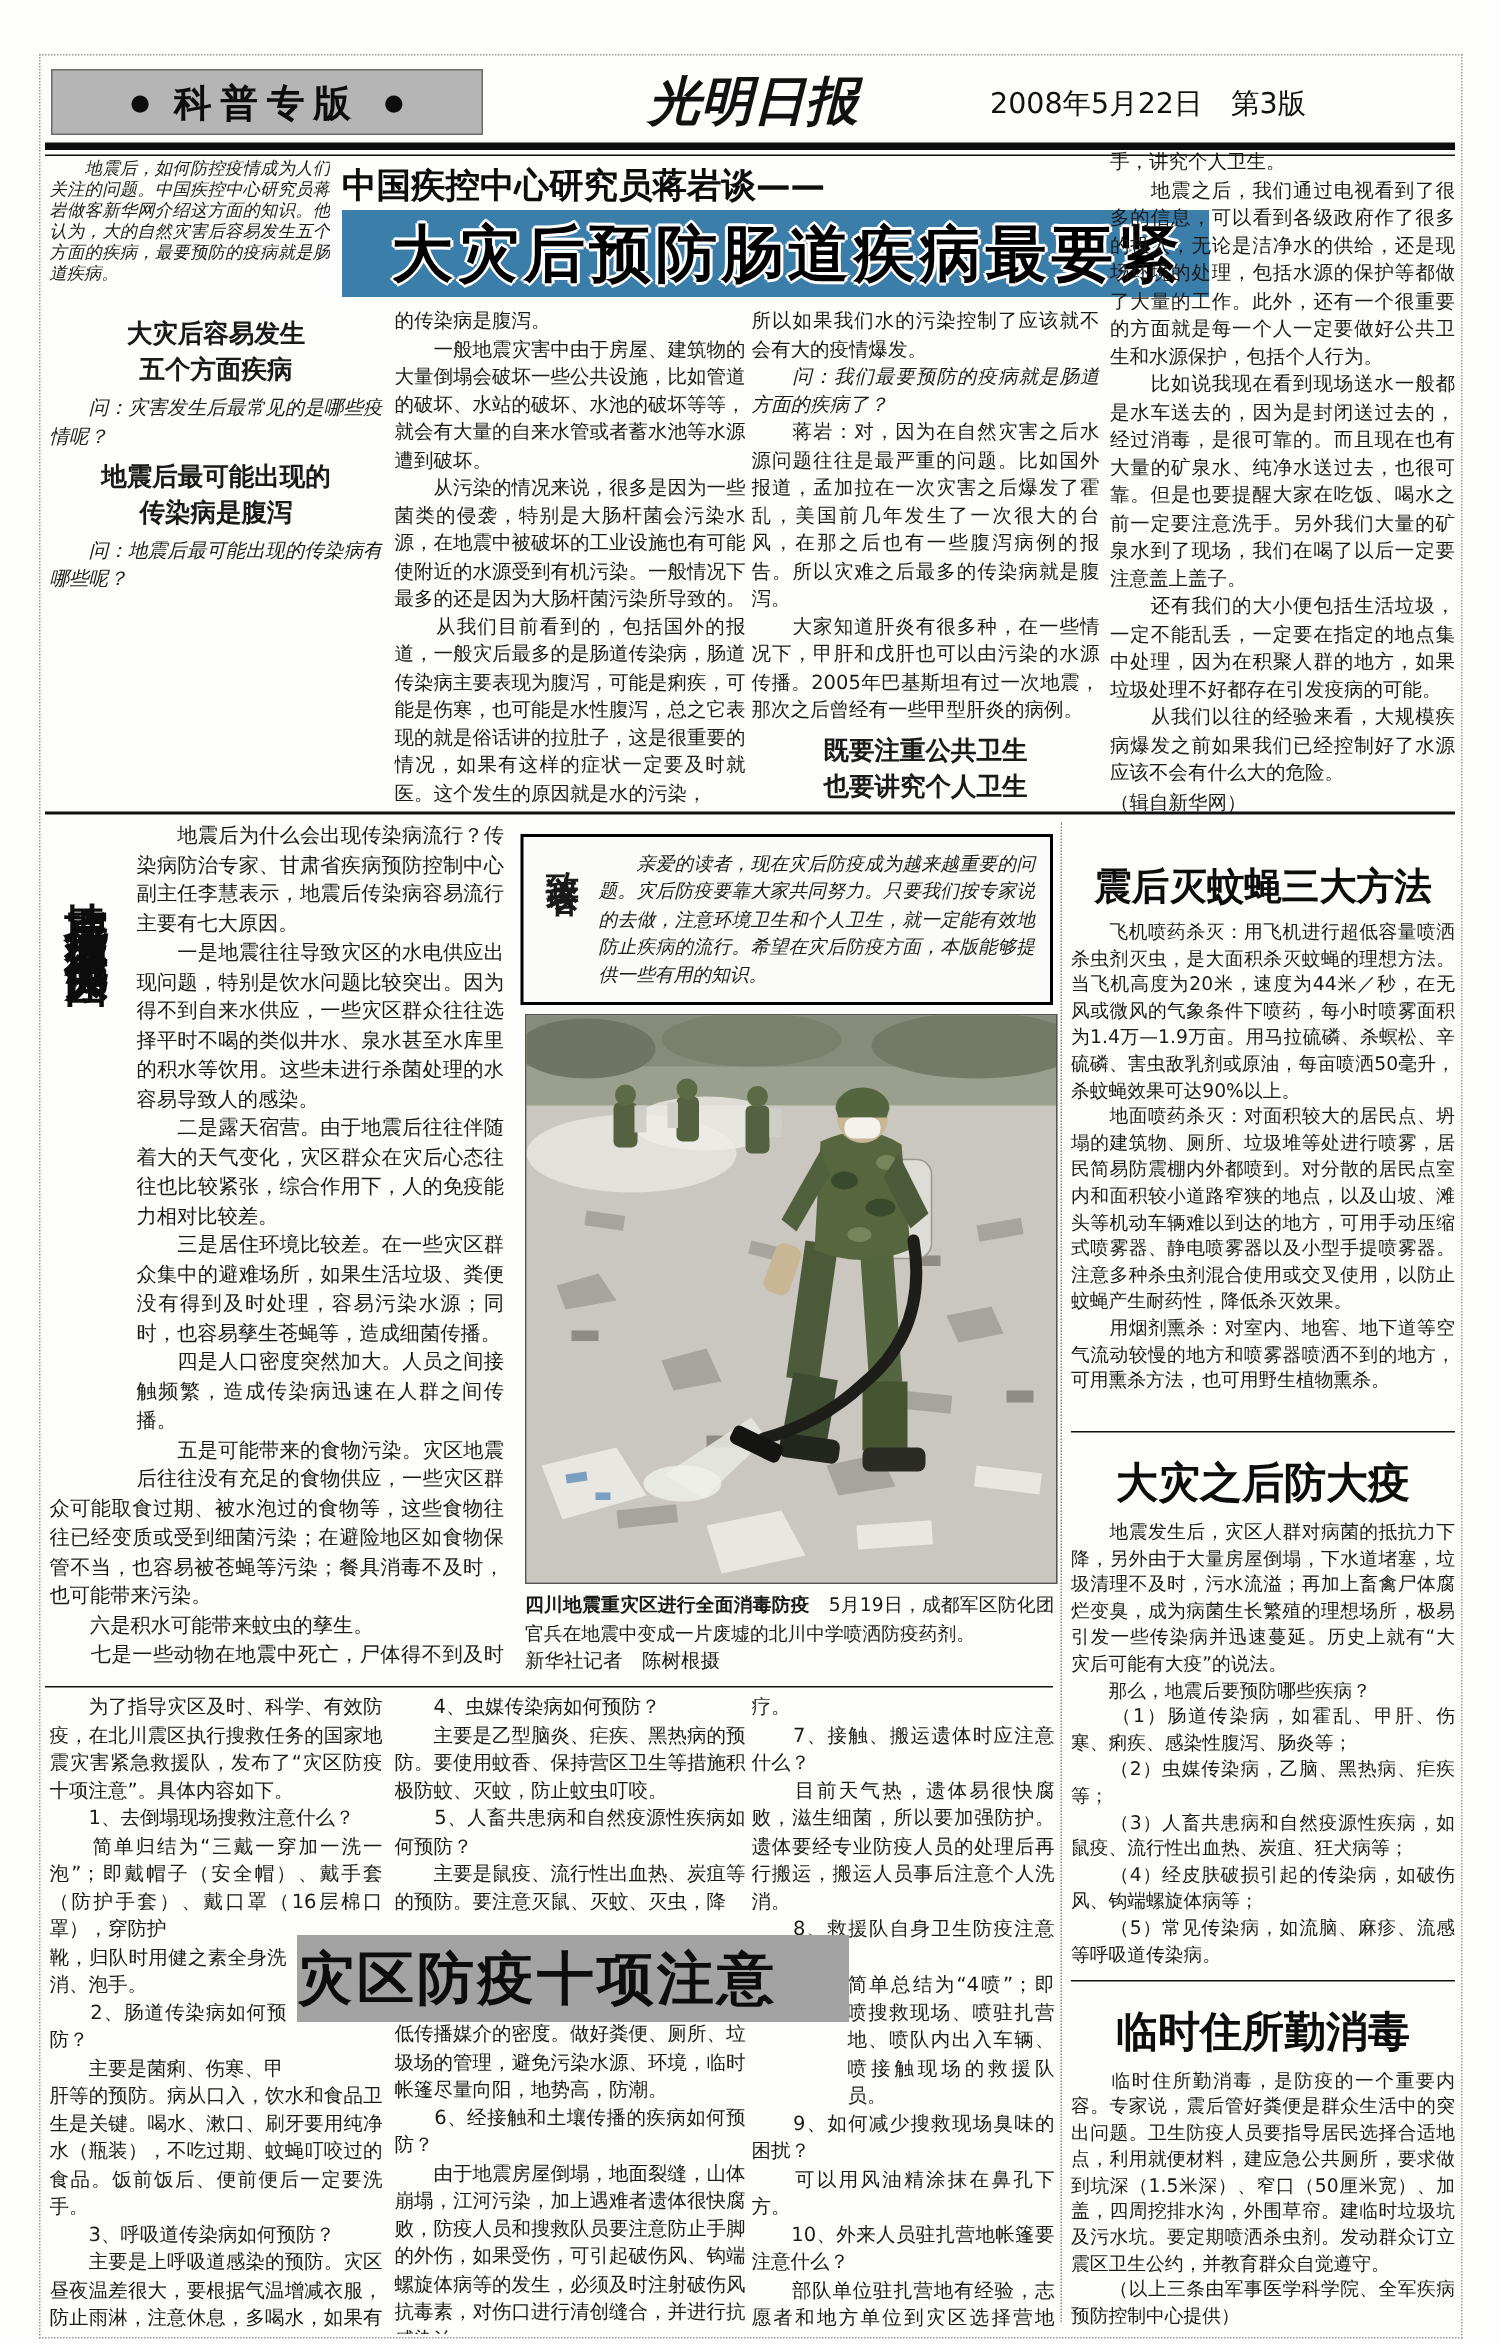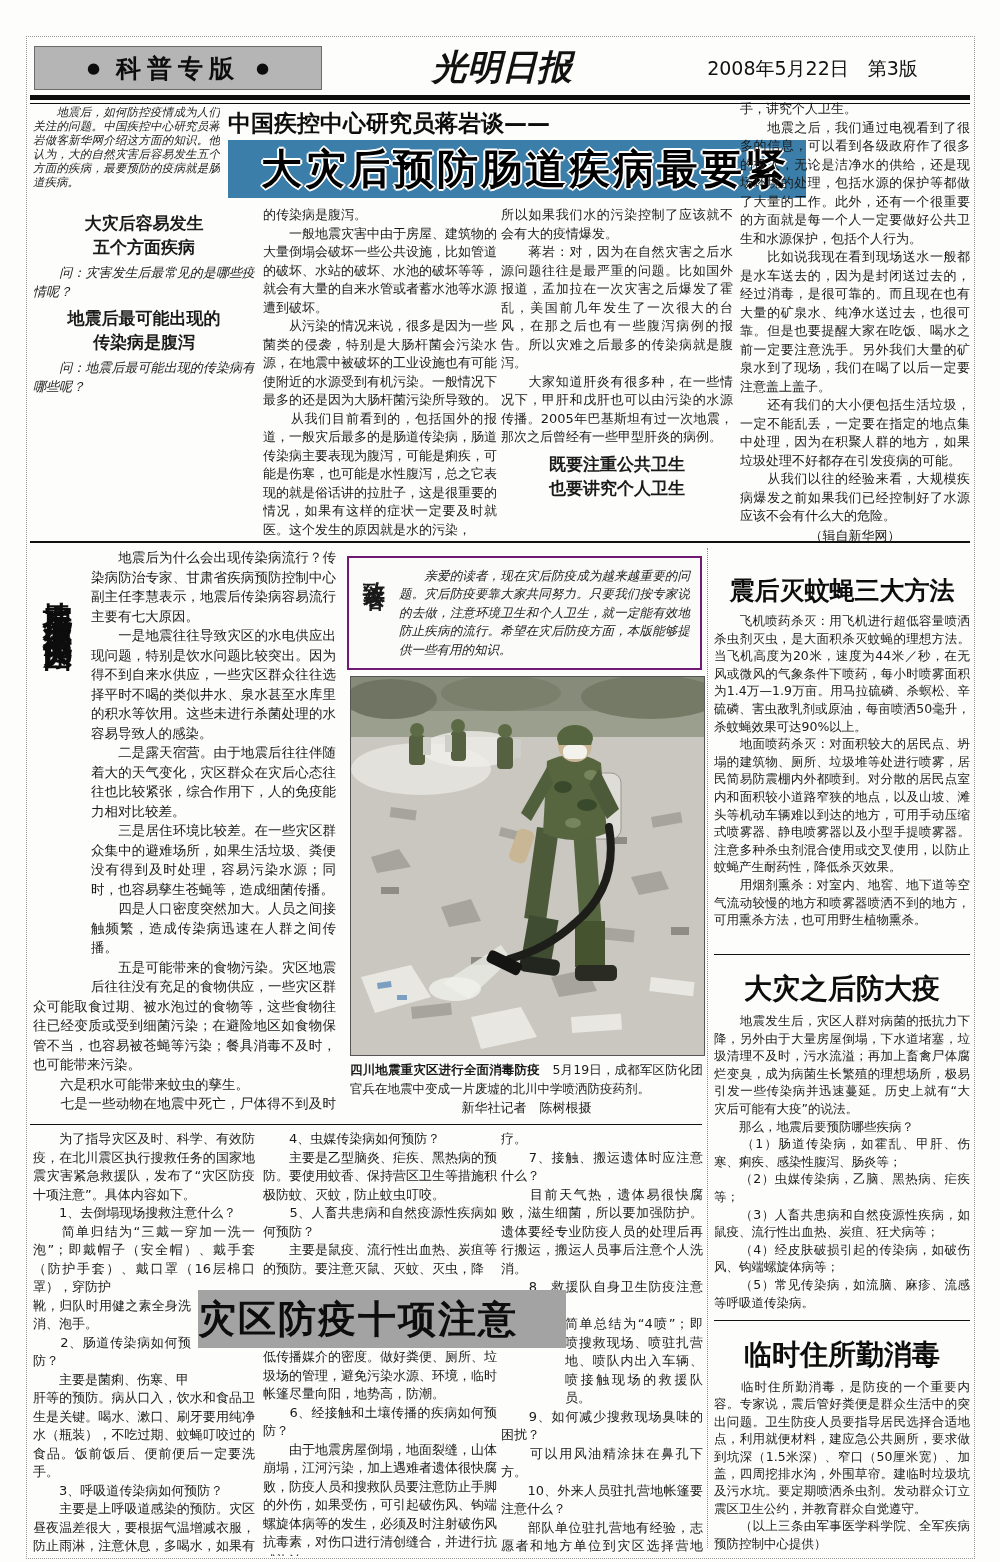--- a/index.html
+++ b/index.html
@@ -7,46 +7,46 @@
         font-family:"DejaVu Sans","Liberation Sans",sans-serif;color:#1a1a1a;}
   .abs{position:absolute;}
   .border-dotted{left:26px;top:36px;width:947px;height:1521px;border:1px dotted #9a9a9a;}
   
   .badge{left:34px;top:46px;width:286px;height:42px;background:#b5b5b5;border:1px solid #6b6b6b;
          display:flex;align-items:center;justify-content:center;gap:16px;
          font-size:25px;font-weight:bold;letter-spacing:6px;color:#0d0d0d;}
   .badge .dot{font-size:15px;letter-spacing:0;}
   .masthead{left:372px;top:44px;width:260px;text-align:center;font-size:35px;font-weight:bold;
             font-style:italic;font-family:"DejaVu Serif","Liberation Serif",serif;color:#111;}
-  .dateline{left:660px;top:56px;width:305px;text-align:center;font-size:19px;color:#111;}
+  .dateline{left:660px;top:56px;width:305px;text-align:left;font-size:19px;color:#111;}
   .rule-thick{left:30px;top:95px;width:940px;height:5px;background:#0d0d0d;}
   .rule-thin{left:30px;top:103px;width:940px;height:1px;background:#0d0d0d;}
   
   .t{font-size:13px;line-height:18.5px;text-align:justify;white-space:pre-line;}
   .kai{font-style:italic;font-family:"DejaVu Serif","Liberation Serif",serif;}
-  .credit{text-align:center;font-size:13px;line-height:19px;}
+  .credit{text-align:left;font-size:13px;line-height:19px;}
   h3.sub{margin:5px 0;text-align:center;font-size:17px;line-height:24px;font-weight:bold;white-space:pre-line;}
   
   .intro{left:33px;top:106px;width:187px;height:100px;font-size:11.5px;line-height:13.9px;overflow:hidden;}
   .kicker{left:228px;top:108px;width:540px;font-size:23px;font-weight:bold;color:#0d0d0d;}
   .banner{left:228px;top:140px;width:562px;height:58px;background:#3b7ea9;text-align:center;
           font-size:41px;font-weight:bold;line-height:58px;letter-spacing:3px;color:#000;
           text-shadow:-2px 0 #fff,2px 0 #fff,0 -2px #fff,0 2px #fff,-1px -1px #fff,1px 1px #fff,-1px 1px #fff,1px -1px #fff;padding-left:16px;}
   .tcol1{left:33px;top:206px;width:222px;height:334px;overflow:hidden;}
   .tcol2{left:263px;top:206px;width:234px;height:334px;overflow:hidden;}
   .tcol3{left:501px;top:206px;width:232px;height:334px;overflow:hidden;}
   .tcol4{left:740px;top:100px;width:230px;height:478px;overflow:hidden;}
   .divider{background:#111;}
   .div1{left:30px;top:541px;width:940px;height:2px;}
   
   .seven{left:33px;top:548px;width:303px;height:562px;overflow:hidden;}
   .seven-vtitle{float:left;width:50px;height:400px;margin:30px 8px 4px 0;
       writing-mode:vertical-rl;text-orientation:upright;font-size:29px;font-weight:bold;
       line-height:50px;letter-spacing:4px;color:#0d0d0d;}
-  .readers{left:347px;top:556px;width:355px;height:114px;border:2px solid #701a75;
+  .readers{left:347px;top:556px;width:355px;height:114px;border:2px solid #000000;
            display:flex;align-items:center;padding:4px 10px;box-sizing:border-box;gap:10px;background:#fbfbf9;}
   .readers-label{writing-mode:vertical-rl;text-orientation:upright;font-size:22px;font-weight:bold;
                  letter-spacing:4px;height:100px;}
   .readers-text{font-size:12.5px;line-height:18.5px;}
   .photo{left:350px;top:676px;width:353px;height:378px;border:1px solid #555;background:#c6c4bd;}
   .caption{left:350px;top:1060px;width:353px;font-size:12.5px;line-height:19px;text-align:justify;}
   .vsep{left:707px;top:548px;width:1px;height:1000px;border-left:1px dotted #8a8a8a;}
   .rcol-title{left:714px;width:256px;text-align:center;font-weight:bold;color:#0d0d0d;}
   .m-title{top:574px;font-size:25px;}
   .m-body{left:714px;top:612px;width:256px;height:336px;font-size:12.5px;line-height:17.6px;overflow:hidden;}
@@ -95,20 +95,21 @@
 传染病是腹泻</h3>
     <p class="t kai" style="margin:0">　　问：地震后最可能出现的传染病有哪些呢？</p>
 
   </div>
   <div class="abs tcol2 t">的传染病是腹泻。
 　　一般地震灾害中由于房屋、建筑物的大量倒塌会破坏一些公共设施，比如管道的破坏、水站的破坏、水池的破坏等等，就会有大量的自来水管或者蓄水池等水源遭到破坏。
 　　从污染的情况来说，很多是因为一些菌类的侵袭，特别是大肠杆菌会污染水源，在地震中被破坏的工业设施也有可能使附近的水源受到有机污染。一般情况下最多的还是因为大肠杆菌污染所导致的。
 　　从我们目前看到的，包括国外的报道，一般灾后最多的是肠道传染病，肠道传染病主要表现为腹泻，可能是痢疾，可能是伤寒，也可能是水性腹泻，总之它表现的就是俗话讲的拉肚子，这是很重要的情况，如果有这样的症状一定要及时就医。这个发生的原因就是水的污染，</div>
   <div class="abs tcol3">
     <p class="t" style="margin:0">所以如果我们水的污染控制了应该就不会有大的疫情爆发。</p>
+    <p class="t kai" style="margin:0">　　问：我们最要预防的疫病就是肠道方面的疾病了？</p>
     <p class="t" style="margin:0">　　蒋岩：对，因为在自然灾害之后水源问题往往是最严重的问题。比如国外报道，孟加拉在一次灾害之后爆发了霍乱，美国前几年发生了一次很大的台风，在那之后也有一些腹泻病例的报告。所以灾难之后最多的传染病就是腹泻。
 　　大家知道肝炎有很多种，在一些情况下，甲肝和戊肝也可以由污染的水源传播。2005年巴基斯坦有过一次地震，那次之后曾经有一些甲型肝炎的病例。</p>
     <h3 class="sub">既要注重公共卫生
 也要讲究个人卫生</h3>
 
   </div>
   <div class="abs tcol4">
     <div class="t">手，讲究个人卫生。
 　　地震之后，我们通过电视看到了很多的信息，可以看到各级政府作了很多的投入，无论是洁净水的供给，还是现场环境的处理，包括水源的保护等都做了大量的工作。此外，还有一个很重要的方面就是每一个人一定要做好公共卫生和水源保护，包括个人行为。
 　　比如说我现在看到现场送水一般都是水车送去的，因为是封闭送过去的，经过消毒，是很可靠的。而且现在也有大量的矿泉水、纯净水送过去，也很可靠。但是也要提醒大家在吃饭、喝水之前一定要注意洗手。另外我们大量的矿泉水到了现场，我们在喝了以后一定要注意盖上盖子。

